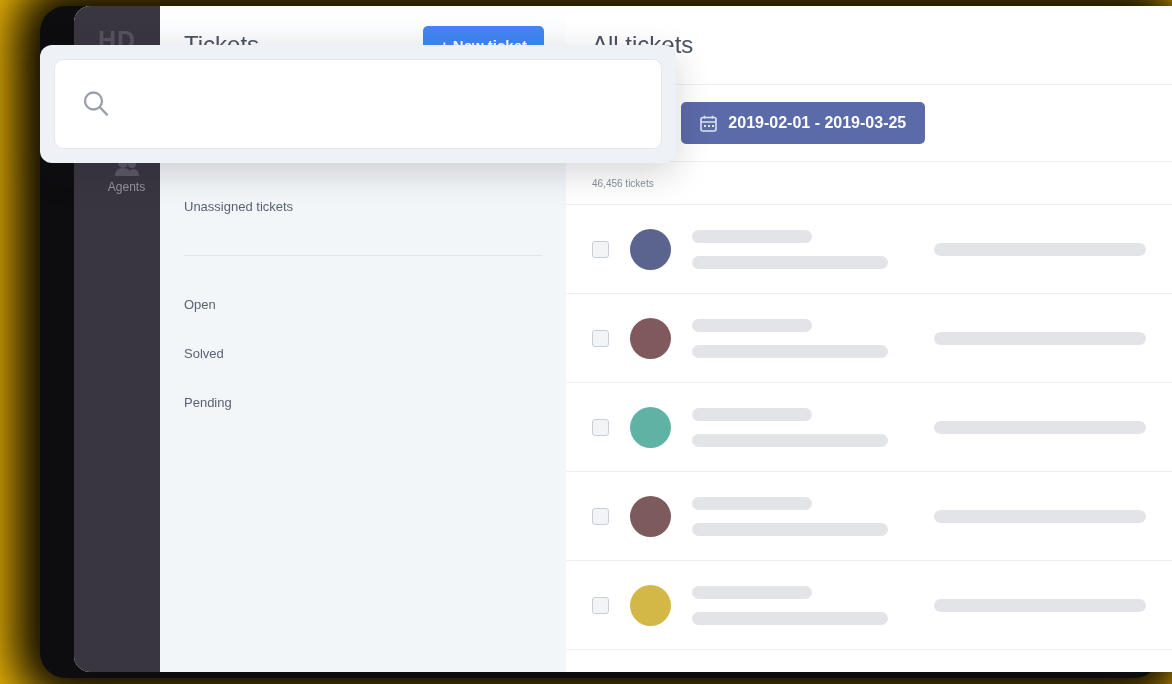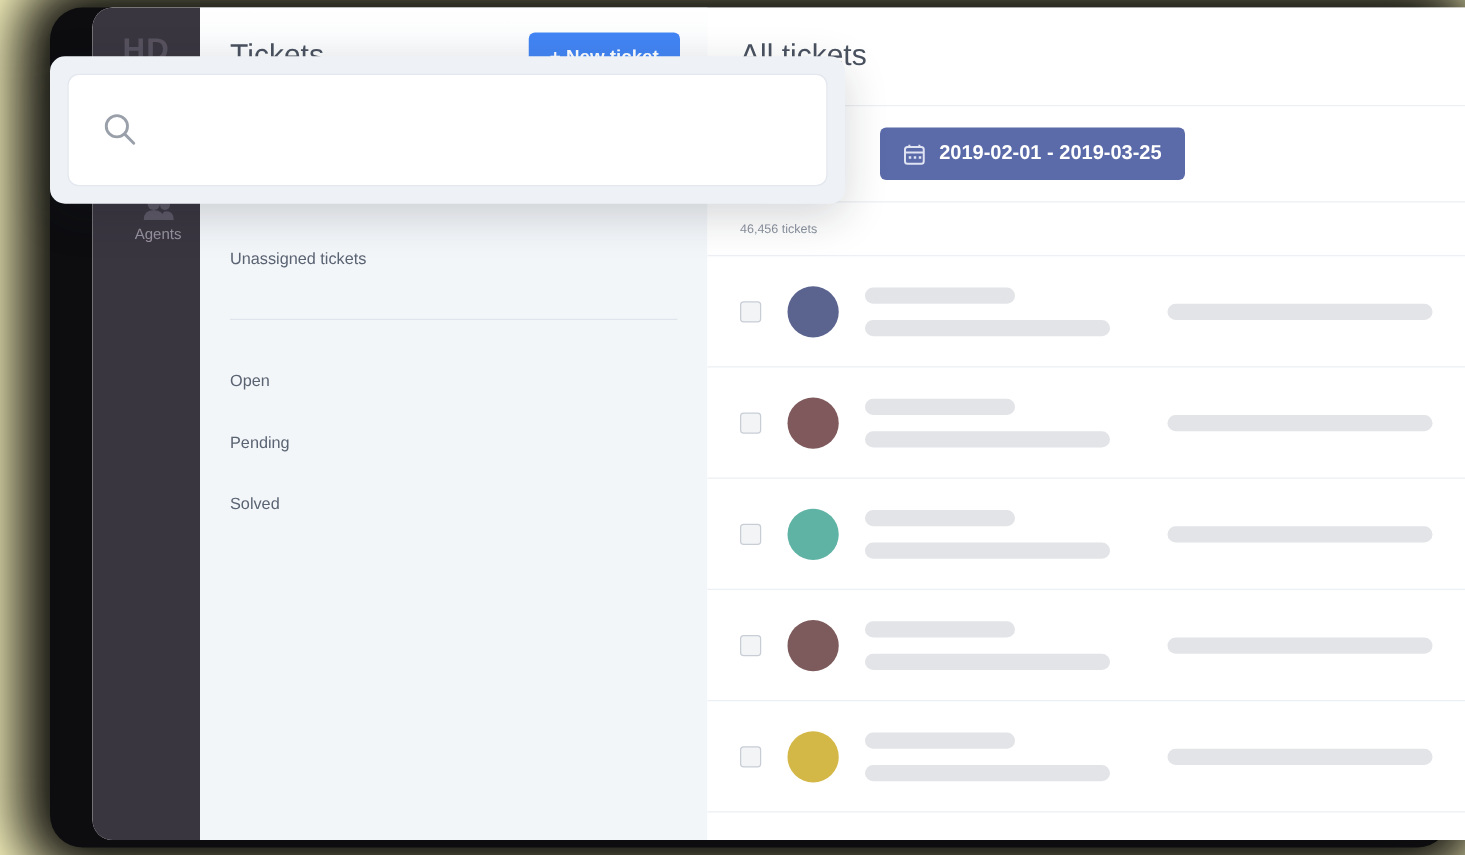--- a/index.html
+++ b/index.html
@@ -7,21 +7,21 @@
     width: 1172px; height: 684px;
     background: #000000;
     overflow: hidden;
     font-family: "Liberation Sans", sans-serif;
   }
 
   #stage {
     position: relative;
     width: 1172px;
     height: 684px;
-    background: #fef9c3;
+    background: #eab308;
   }
 
   
   .glow {
     position: absolute;
     left: 40px; top: 6px;
     width: 1120px; height: 672px;
     border-radius: 26px;
     background: #0d0d10;
     box-shadow: 0 0 46px 26px rgba(0,0,0,0.95);
@@ -166,21 +166,20 @@
     border-radius: 5px;
     font-size: 16px;
     font-weight: bold;
     padding: 12px 19px;
     display: flex;
     align-items: center;
     gap: 11px;
     font-family: "Liberation Sans", sans-serif;
     cursor: pointer;
     white-space: nowrap;
-    margin-left: 23px;
   }
   .cal-icon { width: 17px; height: 17px; flex: 0 0 17px; }
 
   .count-row {
     height: 42px;
     display: flex;
     align-items: center;
     padding: 0 26px;
     border-bottom: 1px solid #eceff3;
   }
@@ -310,22 +309,22 @@
       <div class="nav-list">
         <div class="nav-item active">All tickets</div>
         <div class="nav-group-pad"></div>
         <div class="nav-sep"></div>
         <div class="nav-group-pad"></div>
         <div class="nav-item">Unassigned tickets</div>
         <div class="nav-group-pad"></div>
         <div class="nav-sep"></div>
         <div class="nav-group-pad"></div>
         <div class="nav-item">Open</div>
+        <div class="nav-item">Solved</div>
         <div class="nav-item">Pending</div>
-        <div class="nav-item">Solved</div>
       </div>
     </div>
 
     <div class="main">
 
       <div class="main-header">
         <div class="main-title">All tickets</div>
       </div>
 
       <div class="toolbar">

